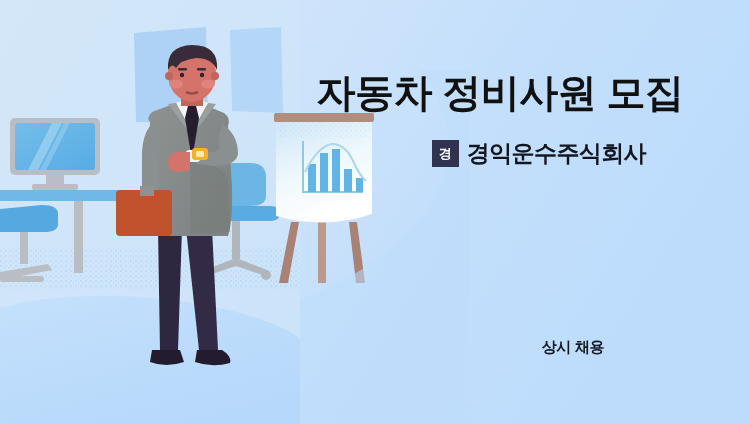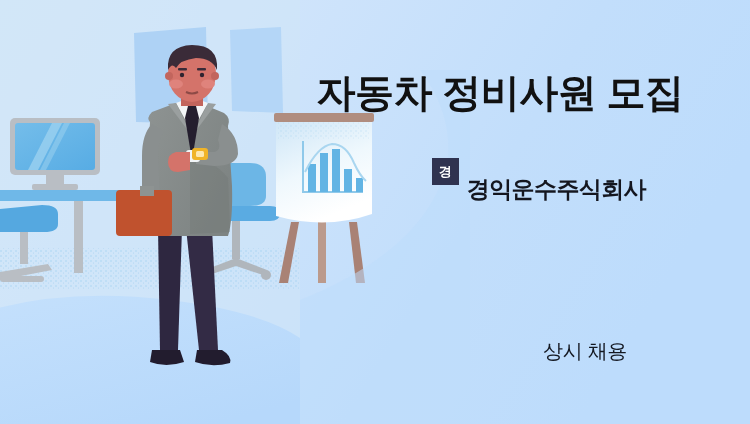--- a/index.html
+++ b/index.html
@@ -62,30 +62,29 @@
     align-items: center;
     justify-content: center;
     flex: 0 0 auto;
   }
   .company-name {
     font-size: 23px;
     font-weight: bold;
     color: #14161f;
     letter-spacing: -0.6px;
     white-space: nowrap;
-    margin-top: 36px;
   }
   .footnote {
     position: absolute;
-    left: 480px;
+    left: 468px;
     top: 338px;
     width: 210px;
     text-align: center;
-    font-size: 20px;
-    font-weight: normal;
+    font-size: 15px;
+    font-weight: bold;
     color: #141821;
     letter-spacing: -0.3px;
     white-space: nowrap;
   }
 </style>
 </head>
 <body>
 
 <div id="poster">
 

